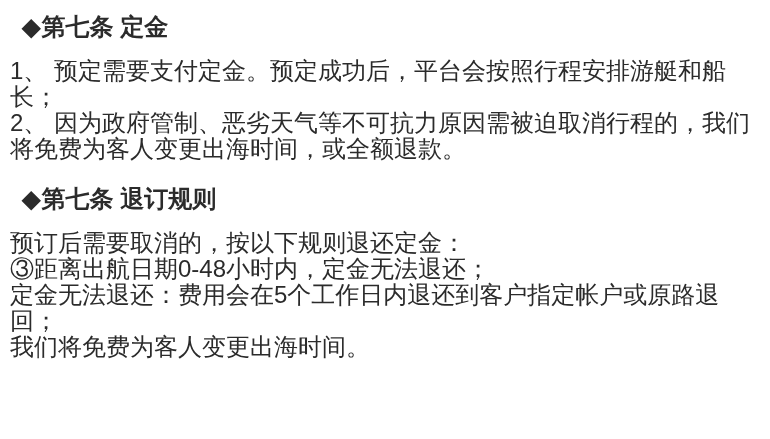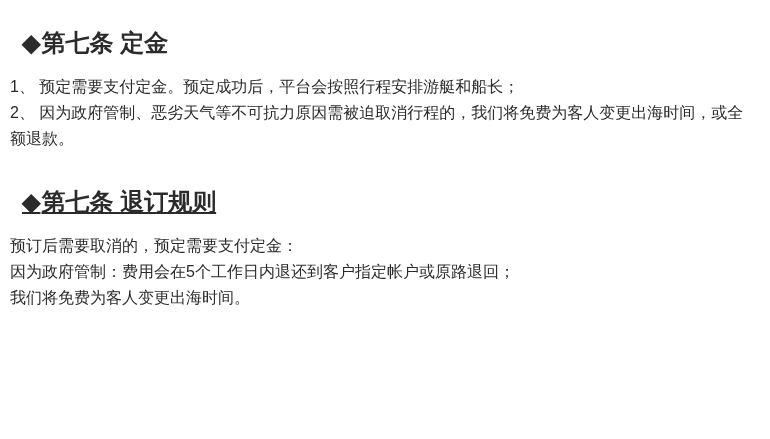--- a/index.html
+++ b/index.html
@@ -4,35 +4,35 @@
 <style>
   html, body { margin: 0; padding: 0; }
   .page {
     position: relative;
     width: 770px;
     height: 439px;
     background: #ffffff;
     color: #2b2b2b;
     font-family: "Liberation Sans", sans-serif;
     box-sizing: border-box;
-    padding-top: 28px;
+    padding-top: 12px;
     overflow: hidden;
   }
   .heading {
     font-size: 24px;
     font-weight: 700;
     line-height: 30px;
     margin: 0 12px 0 22px;
     white-space: pre-wrap;
   }
-  .heading-refund { margin-top: 35px; text-decoration: underline; }
+  .heading-refund { margin-top: 22px; }
   .bullet { margin-right: 1px; }
   .block { margin-top: 16px; }
   .para, .rule-line {
-    font-size: 16px;
+    font-size: 24px;
     font-weight: 400;
     line-height: 26px;
     margin: 0 12px 0 10px;
     white-space: pre-wrap;
   }
 </style>
 </head>
 <body>
 
 <div class="page">
@@ -40,18 +40,19 @@
   <h2 class="heading"><span class="bullet">◆</span><span>第七条 定金</span></h2>
 
   <div class="block">
     <p class="para">1、 预定需要支付定金。预定成功后，平台会按照行程安排游艇和船长；</p>
     <p class="para">2、 因为政府管制、恶劣天气等不可抗力原因需被迫取消行程的，我们将免费为客人变更出海时间，或全额退款。</p>
   </div>
 
   <h2 class="heading heading-refund"><span class="bullet">◆</span><span>第七条 退订规则</span></h2>
 
   <div class="block">
-    <p class="para">预订后需要取消的，预定需要支付定金：</p>
-    <p class="rule-line">因为政府管制：费用会在5个工作日内退还到客户指定帐户或原路退回；</p>
+    <p class="para">预订后需要取消的，按以下规则退还定金：</p>
+    <p class="rule-line">③距离出航日期0-48小时内，定金无法退还；</p>
+    <p class="rule-line">定金无法退还：费用会在5个工作日内退还到客户指定帐户或原路退回；</p>
     <p class="rule-line">我们将免费为客人变更出海时间。</p>
   </div>
 
 </div>
 
 </body></html>

